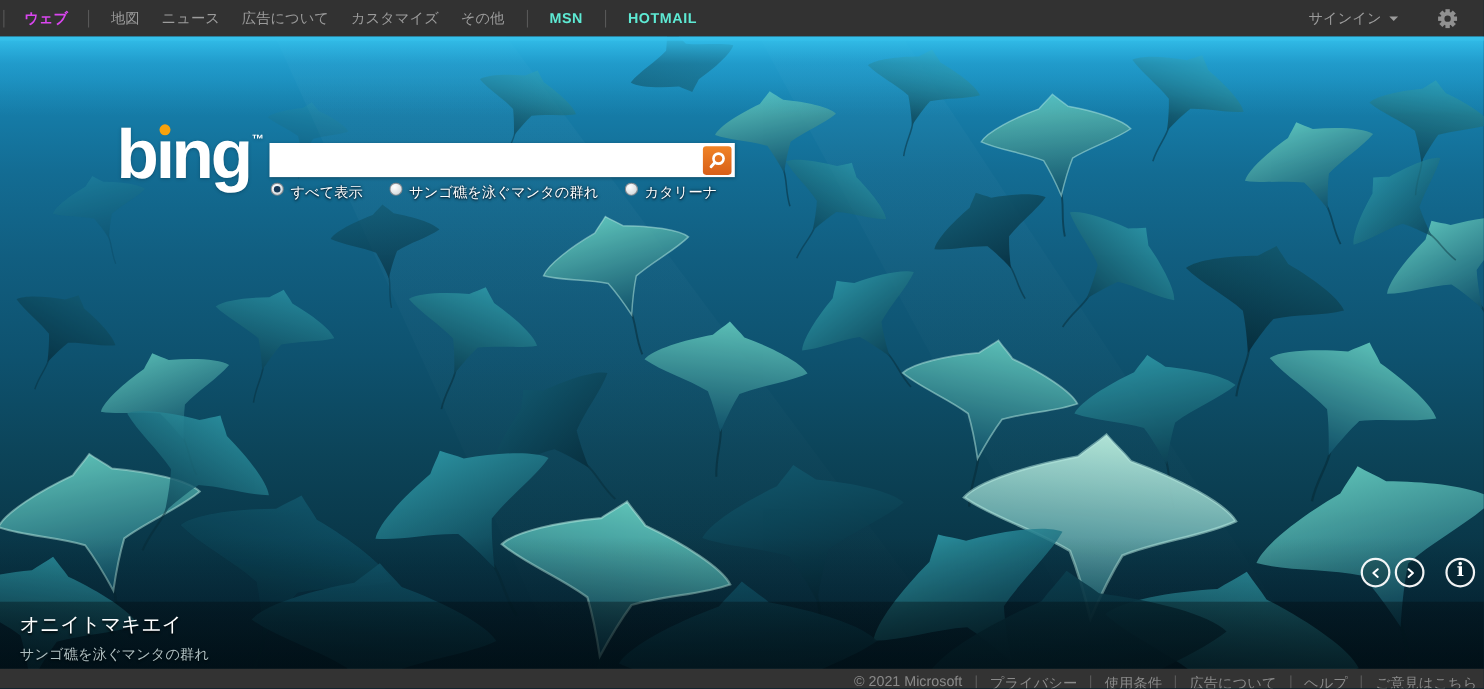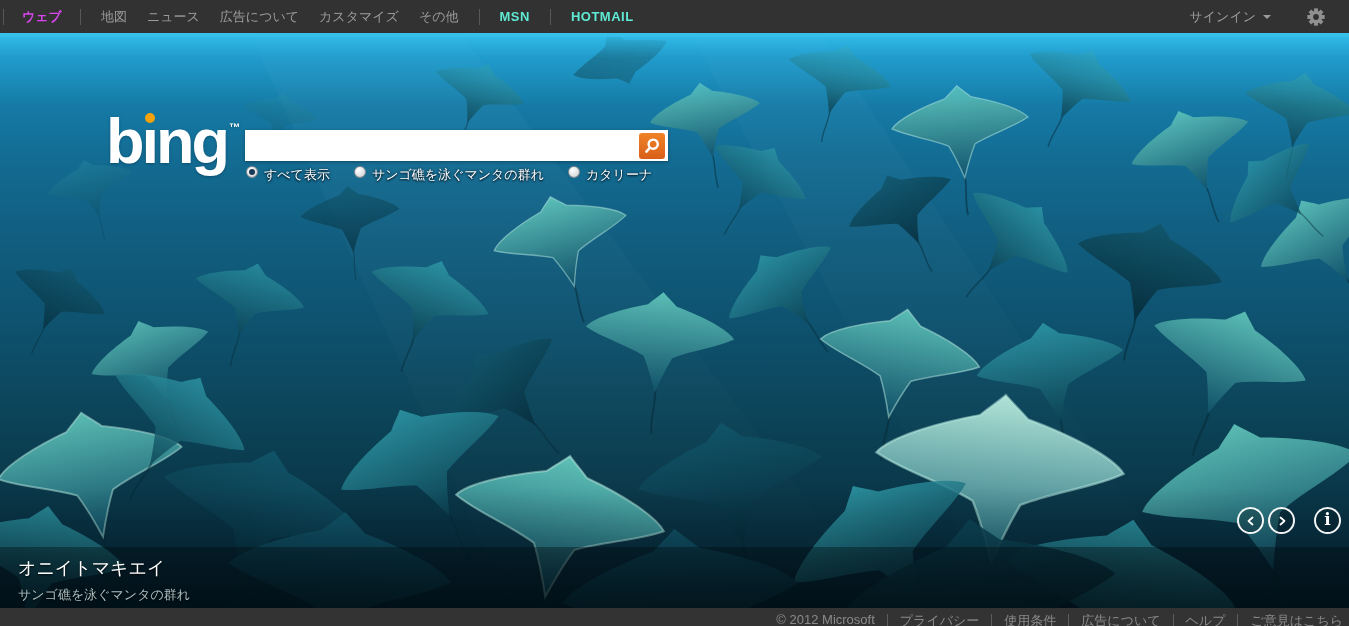--- a/index.html
+++ b/index.html
@@ -300,21 +300,21 @@
 <div class="stories">
   <div class="story s0">
     <div class="title">オニイトマキエイ</div>
     <div class="sub">サンゴ礁を泳ぐマンタの群れ</div>
   </div>
   <div class="story s2">
   </div>
 </div>
 
 <footer class="footer">
-  <span class="fitem static">© 2012 Microsoft</span>
+  <span class="fitem static">© 2021 Microsoft</span>
   <span class="fsep"></span>
   <span class="fitem">プライバシー</span>
   <span class="fsep"></span>
   <span class="fitem">使用条件</span>
   <span class="fsep"></span>
   <span class="fitem">広告について</span>
   <span class="fsep"></span>
   <span class="fitem">ヘルプ</span>
   <span class="fsep"></span>
   <span class="fitem">ご意見はこちら</span>

